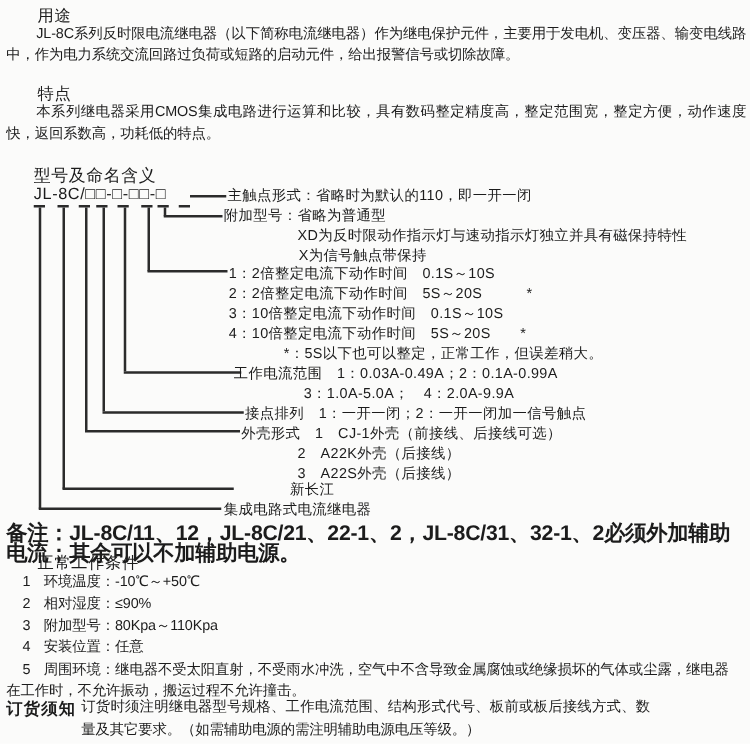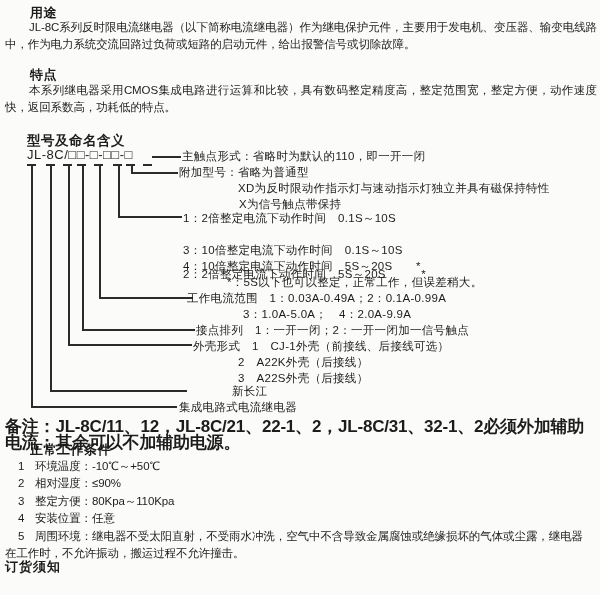--- a/index.html
+++ b/index.html
@@ -5,21 +5,21 @@
   html,body{margin:0;padding:0;}
   .page{
     position:relative;
     width:600px;height:595px;
     background:#fbfbfa;
     color:#1c1c1c;
     font-family:"Liberation Sans", sans-serif;
     overflow:hidden;
   }
   .abs{position:absolute;}
-  .h{font-weight:bold;font-size:13px;letter-spacing:0.5px;}
+  .h{font-weight:normal;font-size:13px;letter-spacing:0.5px;}
   .para{font-size:11.5px;line-height:17px;letter-spacing:-0.1px;text-indent:24px;text-align:justify;}
   .code{font-size:13px;letter-spacing:0.5px;white-space:pre;}
   .dl{font-size:11.5px;letter-spacing:0.3px;white-space:pre;}
   .vl{position:absolute;width:1.5px;background:#2b2b2b;}
   .hl{position:absolute;height:1.5px;background:#2b2b2b;}
   .tick{position:absolute;width:9px;height:2px;background:#2b2b2b;}
   .note{font-weight:bold;font-size:17px;letter-spacing:-0.2px;line-height:16px;}
   .cond{font-size:11.5px;letter-spacing:-0.1px;line-height:17.4px;}
   .cond .num{display:inline-block;width:17px;text-indent:0;}
   .cond-item{text-indent:13px;text-align:justify;}
@@ -68,42 +68,43 @@
     <div class="hl" style="left:82px;top:184px;width:113px;"></div>
     <div class="hl" style="left:68px;top:199px;width:124px;"></div>
     <div class="hl" style="left:50px;top:245px;width:137px;"></div>
     <div class="hl" style="left:31px;top:261px;width:146px;"></div>
 
     <div class="abs dl" style="left:182px;top:4px;">主触点形式：省略时为默认的110，即一开一闭</div>
     <div class="abs dl" style="left:179px;top:20px;">附加型号：省略为普通型</div>
     <div class="abs dl" style="left:238px;top:36px;">XD为反时限动作指示灯与速动指示灯独立并具有磁保持特性</div>
     <div class="abs dl" style="left:239px;top:52px;">X为信号触点带保持</div>
     <div class="abs dl" style="left:183px;top:66px;">1：2倍整定电流下动作时间　0.1S～10S</div>
-    <div class="abs dl" style="left:183px;top:82px;margin-top:40px;">2：2倍整定电流下动作时间　5S～20S　　　*</div>
+    <div class="abs dl" style="left:183px;top:82px;">2：2倍整定电流下动作时间　5S～20S　　　*</div>
     <div class="abs dl" style="left:183px;top:98px;">3：10倍整定电流下动作时间　0.1S～10S</div>
     <div class="abs dl" style="left:183px;top:114px;">4：10倍整定电流下动作时间　5S～20S　　*</div>
     <div class="abs dl" style="left:183px;top:130px;margin-left:44px;">*：5S以下也可以整定，正常工作，但误差稍大。</div>
     <div class="abs dl" style="left:187px;top:146px;">工作电流范围　1：0.03A-0.49A；2：0.1A-0.99A</div>
     <div class="abs dl" style="left:243px;top:162px;">3：1.0A-5.0A；　4：2.0A-9.9A</div>
     <div class="abs dl" style="left:196px;top:178px;">接点排列　1：一开一闭；2：一开一闭加一信号触点</div>
     <div class="abs dl" style="left:193px;top:194px;">外壳形式　1　CJ-1外壳（前接线、后接线可选）</div>
     <div class="abs dl" style="left:238px;top:210px;">2　A22K外壳（后接线）</div>
     <div class="abs dl" style="left:238px;top:226px;">3　A22S外壳（后接线）</div>
     <div class="abs dl" style="left:232px;top:239px;">新长江</div>
     <div class="abs dl" style="left:179px;top:255px;">集成电路式电流继电器</div>
   </div>
 
   <div class="abs note" style="left:5px;top:419px;width:592px;">备注：JL-8C/11、12，JL-8C/21、22-1、2，JL-8C/31、32-1、2必须外加辅助电流；其余可以不加辅助电源。</div>
 
   <div class="abs h" style="left:30px;top:441px;">正常工作条件</div>
   <div class="abs cond" style="left:5px;top:458px;width:578px;">
     <div class="cond-item"><span class="num">1</span><span>环境温度：-10℃～+50℃</span></div>
     <div class="cond-item"><span class="num">2</span><span>相对湿度：≤90%</span></div>
-    <div class="cond-item"><span class="num">3</span><span>整定方便：80Kpa～110Kpa</span></div>
+    <div class="cond-item"><span class="num">3</span><span>附加型号：80Kpa～110Kpa</span></div>
     <div class="cond-item"><span class="num">4</span><span>安装位置：任意</span></div>
     <div class="cond-item"><span class="num">5</span><span>周围环境：继电器不受太阳直射，不受雨水冲洗，空气中不含导致金属腐蚀或绝缘损坏的气体或尘露，继电器在工作时，不允许振动，搬运过程不允许撞击。</span></div>
   </div>
 
   <div class="abs order" style="left:5px;top:558px;justify-content:center;">
     <div class="olabel">订货须知</div>
+    <div class="obody">订货时须注明继电器型号规格、工作电流范围、结构形式代号、板前或板后接线方式、数量及其它要求。（如需辅助电源的需注明辅助电源电压等级。）</div>
   </div>
 
 </div>
 
 </body></html>

